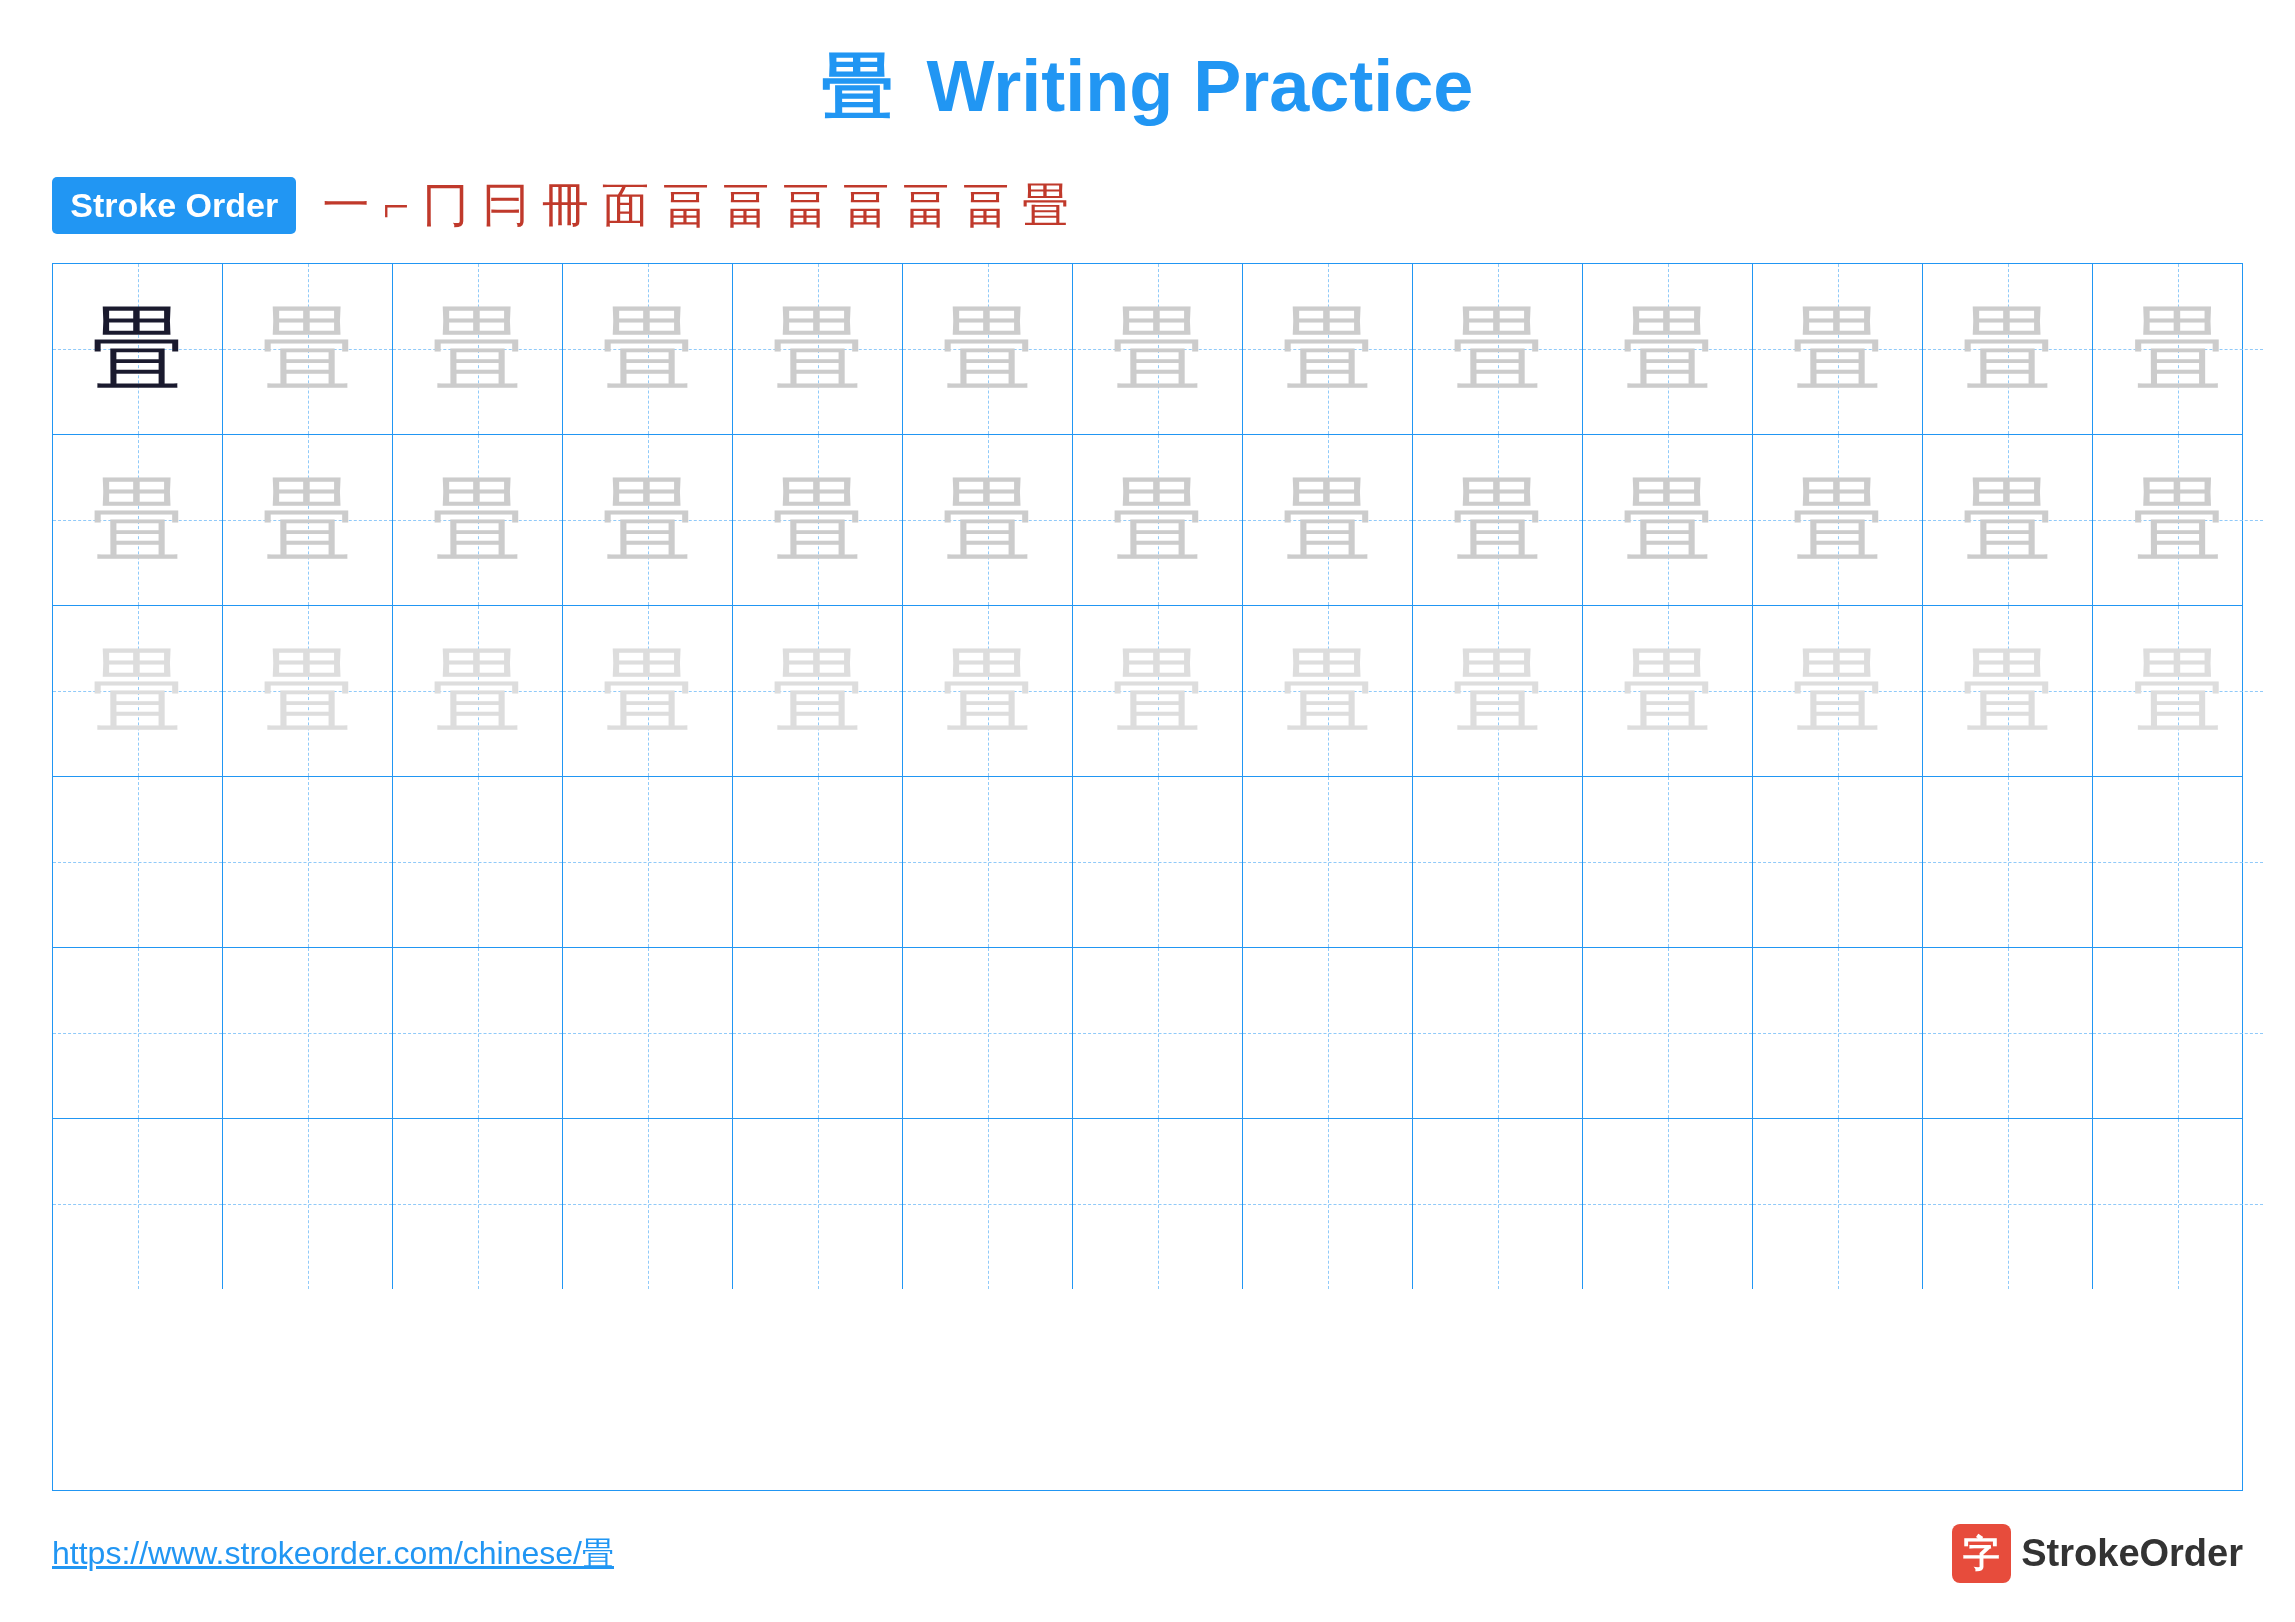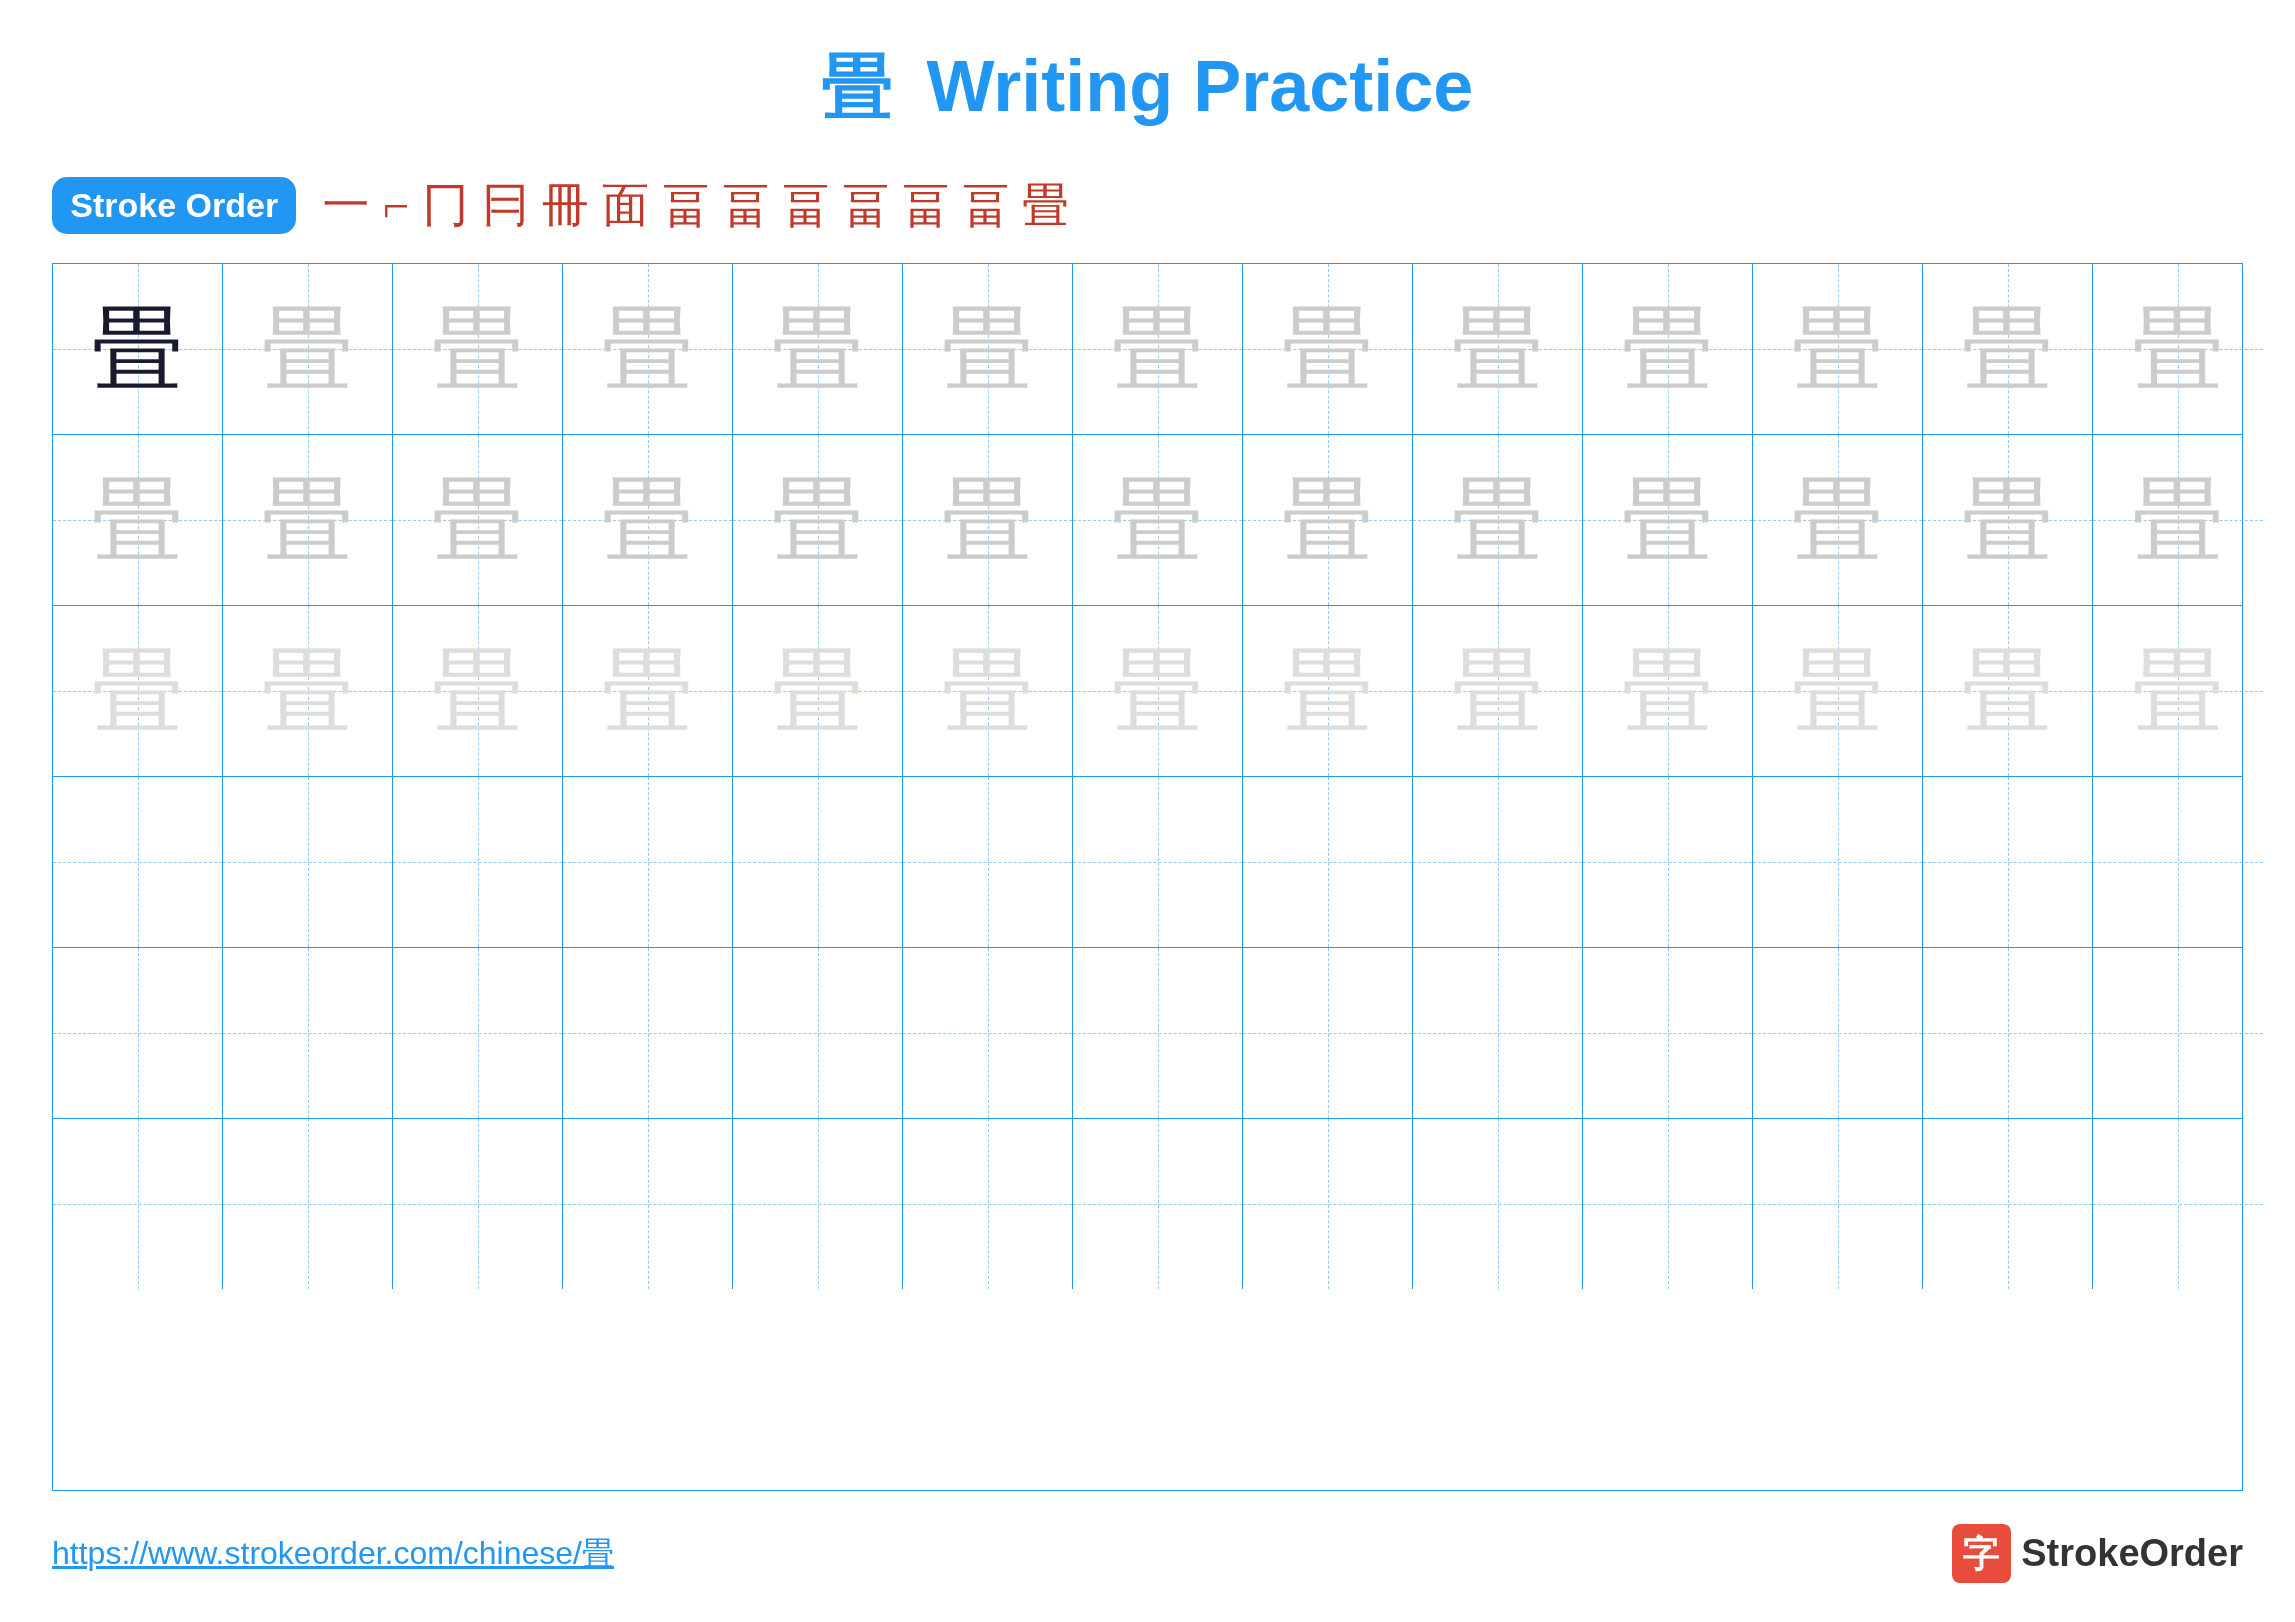--- a/index.html
+++ b/index.html
@@ -40,21 +40,21 @@
       width: 100%;
       margin-bottom: 26px;
     }
 
     .stroke-order-badge {
       background: #2196F3;
       color: #fff;
       font-size: 34px;
       font-weight: bold;
       padding: 9.2px 18.3px;
-      border-radius: 15px;
+      border-radius: 5px;
       margin-right: 26px;
       white-space: nowrap;
     }
 
     .stroke-sequence {
       display: flex;
       align-items: center;
       gap: 13px;
     }
 

